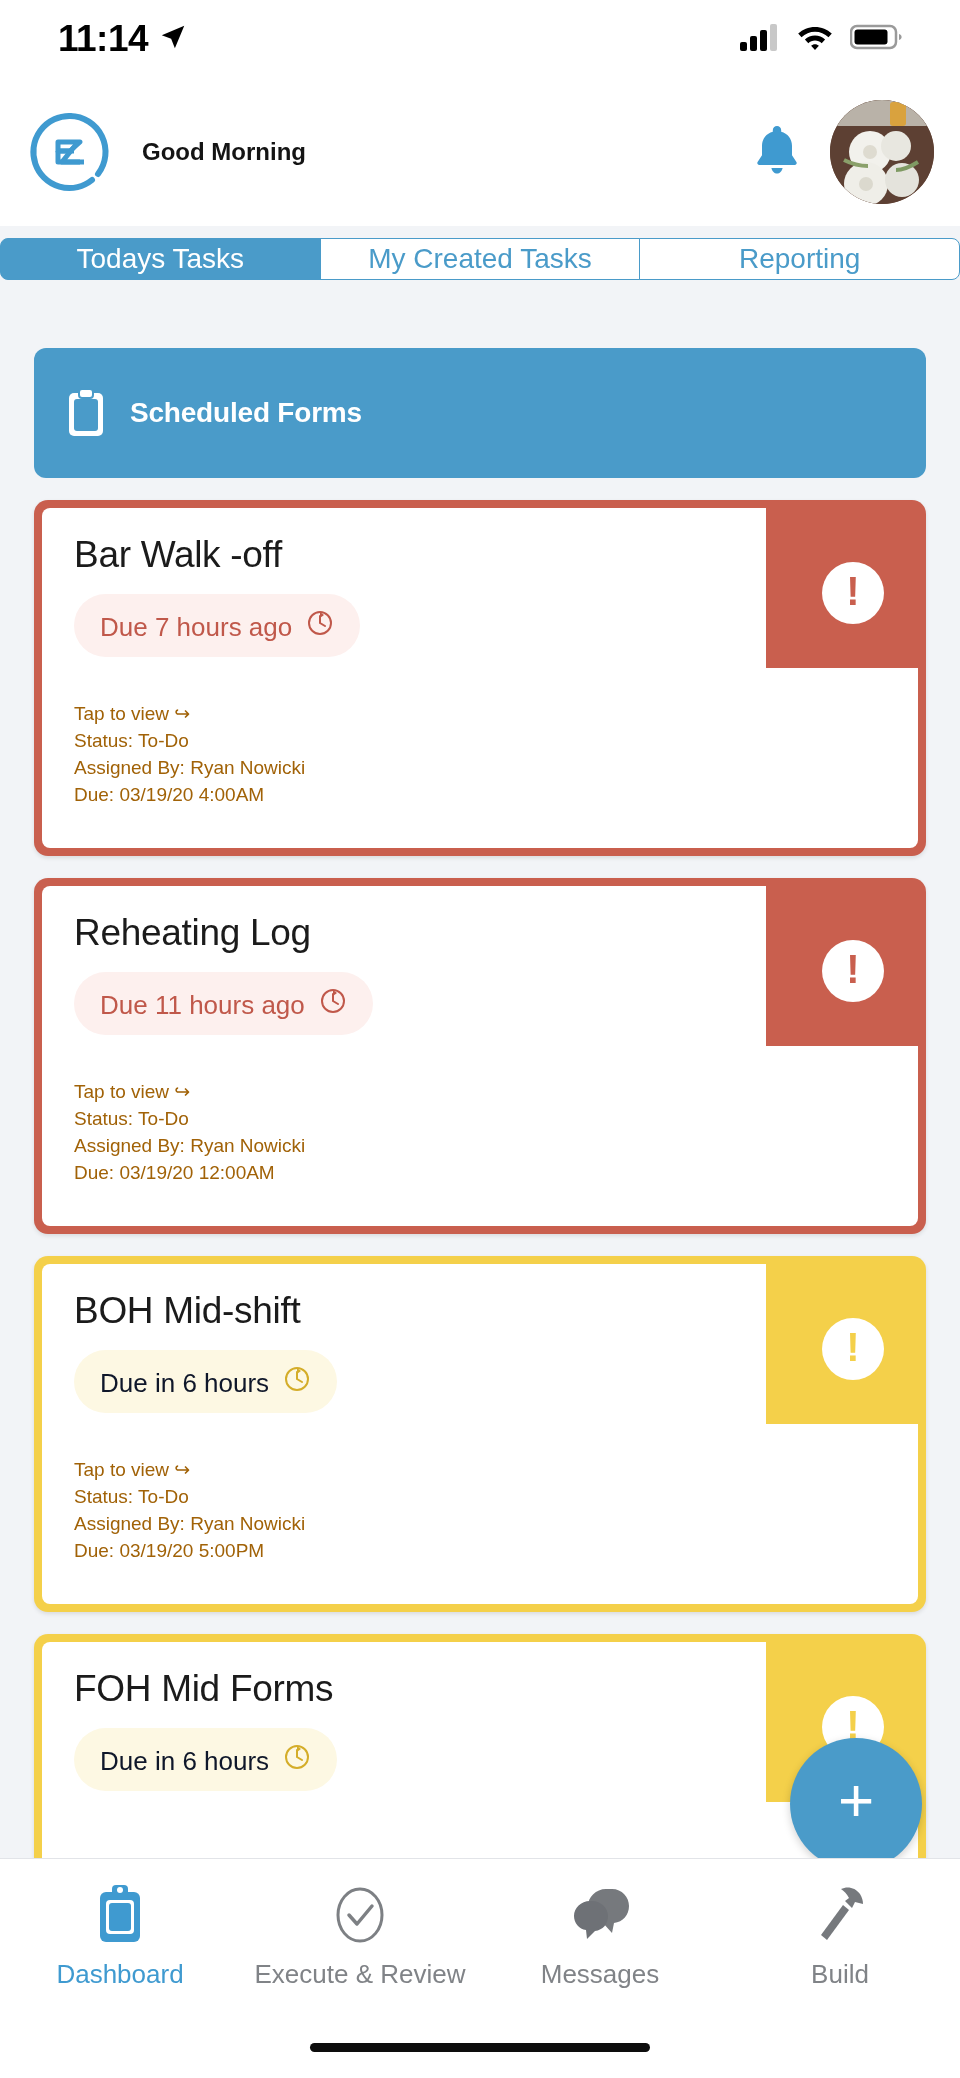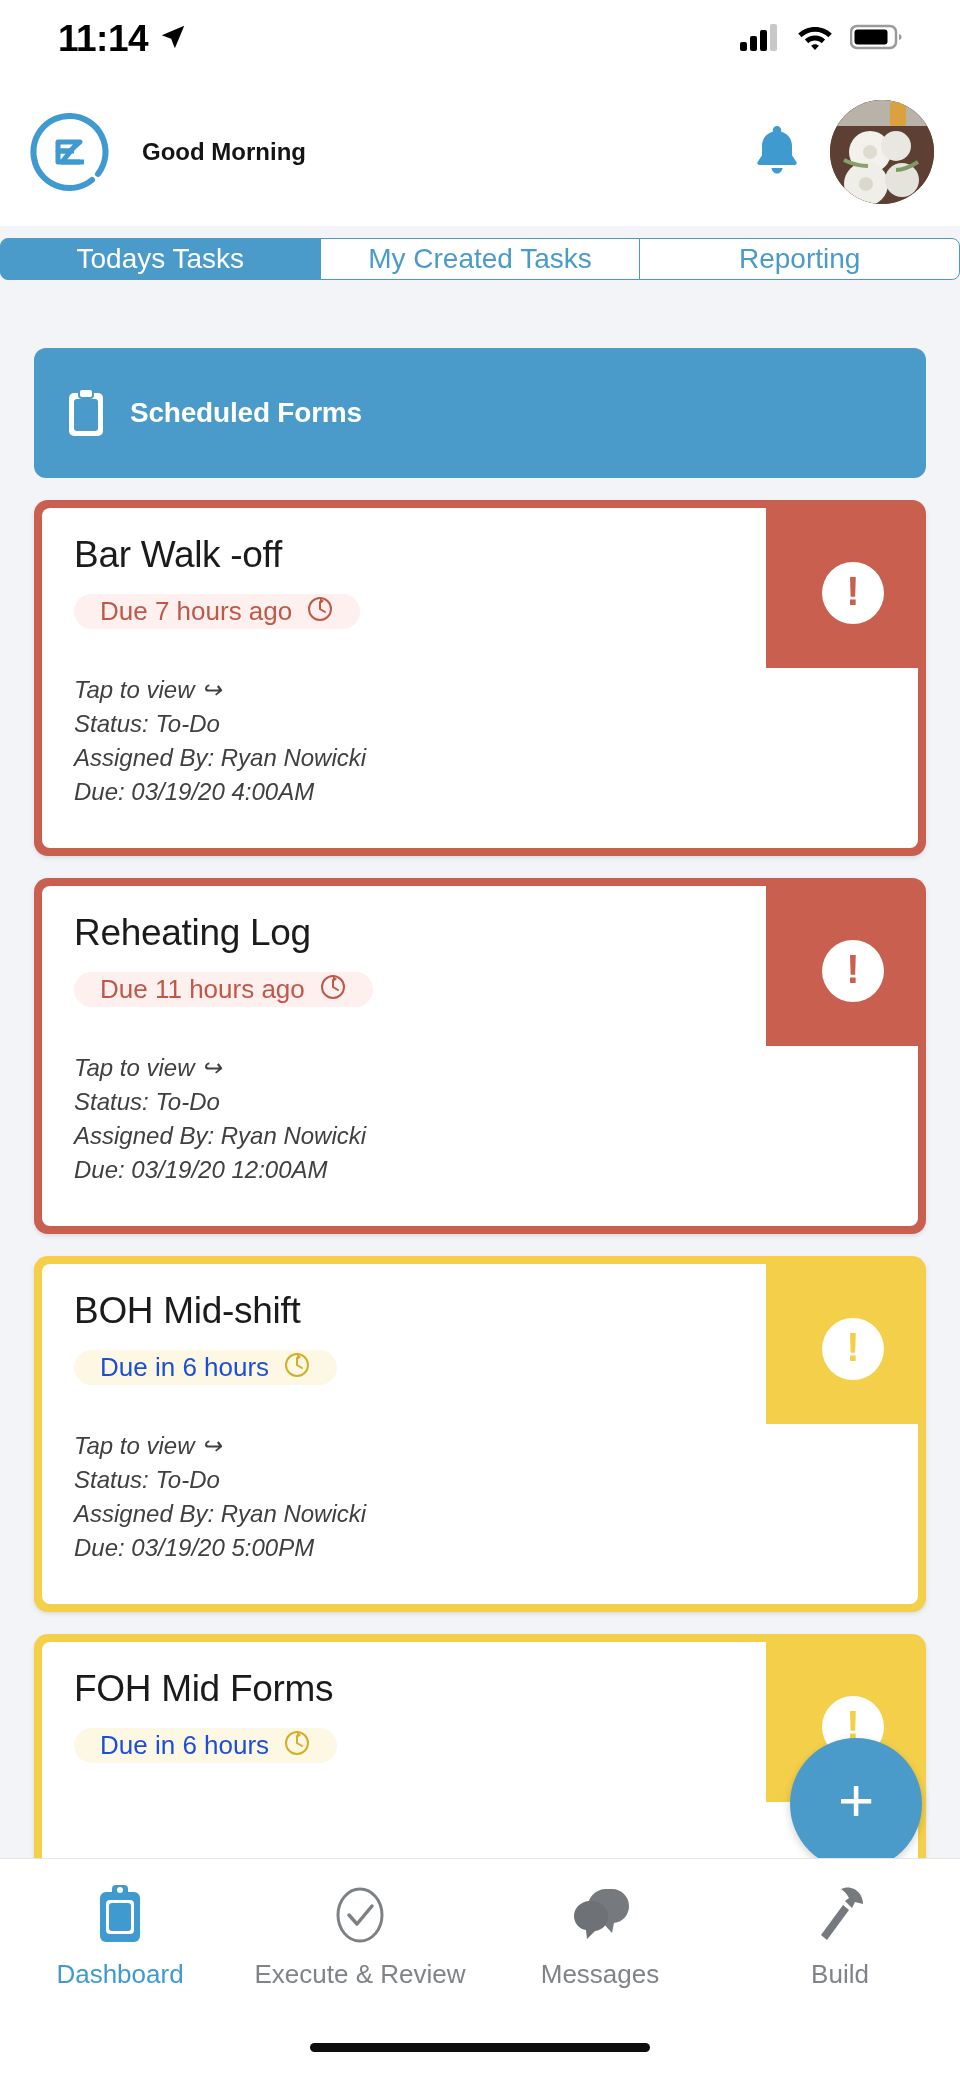--- a/index.html
+++ b/index.html
@@ -81,30 +81,30 @@
 
   .card-inner {
     position:relative; background:#ffffff; border-radius:8px;
     padding:26px 30px 26px 32px; min-height:340px;
   }
   .card-title {
     font-size:37px; color:#1b1b1b; font-weight:400; letter-spacing:-0.3px;
     margin-bottom:18px;
   }
   .due-pill {
-    display:inline-flex; align-items:center; gap:14px;
-    border-radius:36px; padding:0 26px;
+    display:inline-flex; align-items:flex-end; gap:14px;
+    border-radius:36px; padding:14px 26px;
     font-size:26px; font-weight:400;
   }
   .due-pill.red    { background:#fdf0ee; color:#c0584a; }
-  .due-pill.yellow { background:#fdf8e3; color:#1d4ed8; }
+  .due-pill.yellow { background:#fdf8e3; color:#0f172a; }
 
   .meta { margin-top:44px; }
   .meta div {
-    font-size:24px; color:#404040; line-height:1.42; white-space:nowrap;font-style:italic;
+    font-size:19px; color:#a16207; line-height:1.42; white-space:nowrap;
   }
 
   
   .alert-badge {
     position:absolute; width:62px; height:62px; border-radius:50%;
     background:#ffffff; display:flex; align-items:center; justify-content:center;
     top:62px; right:42px; z-index:5;
   }
   .alert-badge .bang {
     font-size:40px; font-weight:700; line-height:1;

